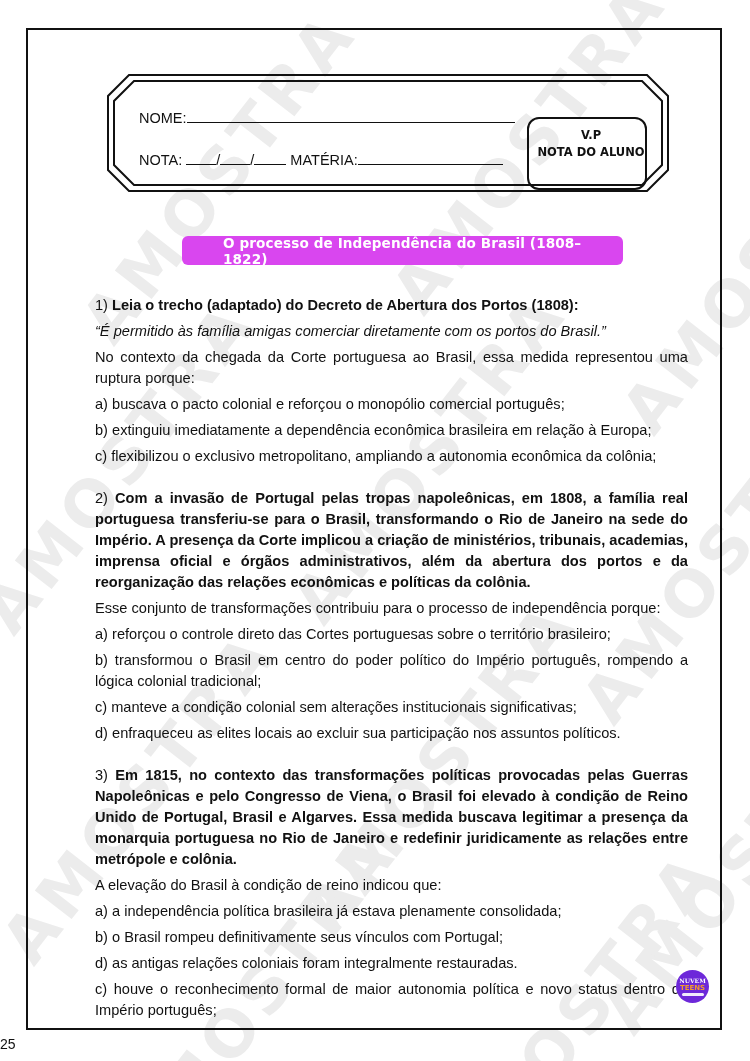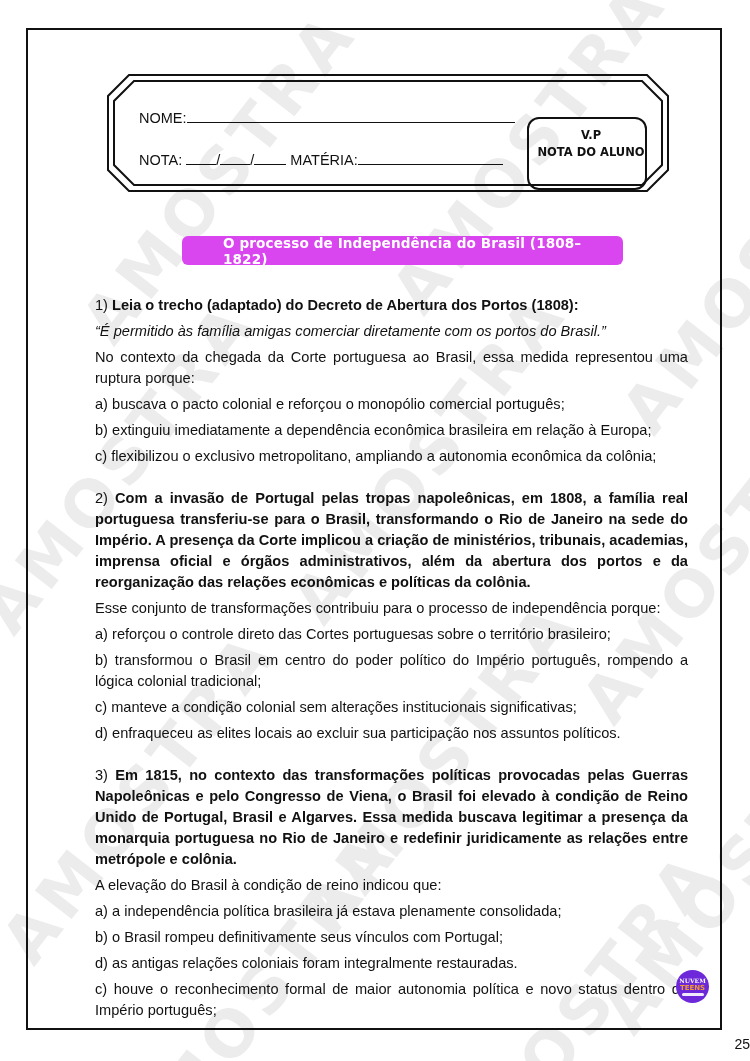--- a/index.html
+++ b/index.html
@@ -43,21 +43,21 @@
   .content {
     position: absolute; left: 90px; top: 290px; width: 603px; z-index: 2;
     font-size: 14.6px; line-height: 21px; color: #111; text-align: justify;
   }
   .content p { margin: 5px; }
   .question { margin-bottom: 21px; }
   .q-stem b { font-weight: bold; }
   .quote { font-style: italic; }
   .option { text-align: justify; }
   .page-number {
-    position: absolute; left: 0; width: 750px; top: 1036px; text-align: right;
+    position: absolute; left: 0; width: 750px; top: 1036px; text-align: left;
     font-size: 14px; color: #111; z-index: 2;
   }
   .logo {
     position: absolute; left: 676px; top: 970px; width: 33px; height: 33px; border-radius: 50%;
     background: #6d28d9; z-index: 2; display: flex; flex-direction: column;
     align-items: center; justify-content: center; overflow: hidden;
   }
   .logo .l1 { font-family: "DejaVu Serif", serif; font-size: 6px; color: #fff; font-weight: bold; line-height: 7px; }
   .logo .l2 { font-family: "DejaVu Sans", sans-serif; font-size: 7px; color: #f39a2b; font-weight: bold; line-height: 8px; }
   .logo .cloud { width: 22px; height: 3px; background: #fff; border-radius: 2px; margin-top: 1px; opacity: 0.9; }

